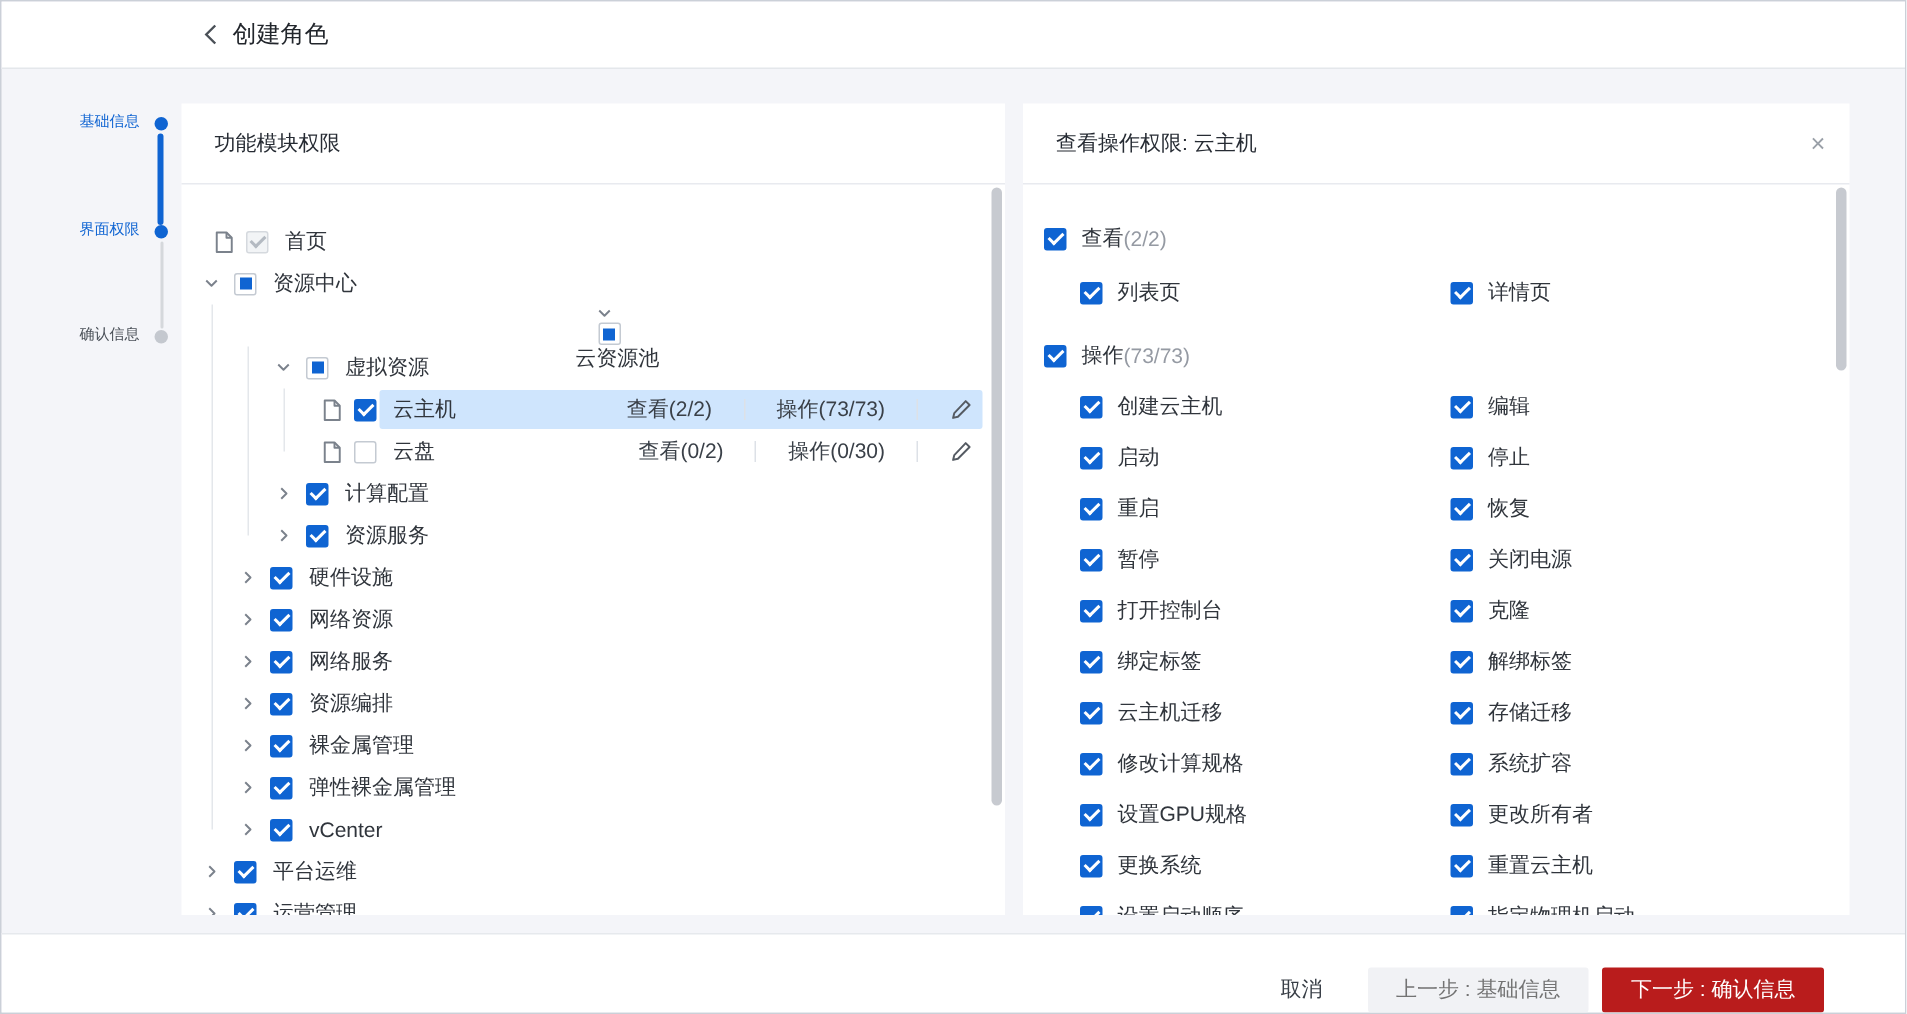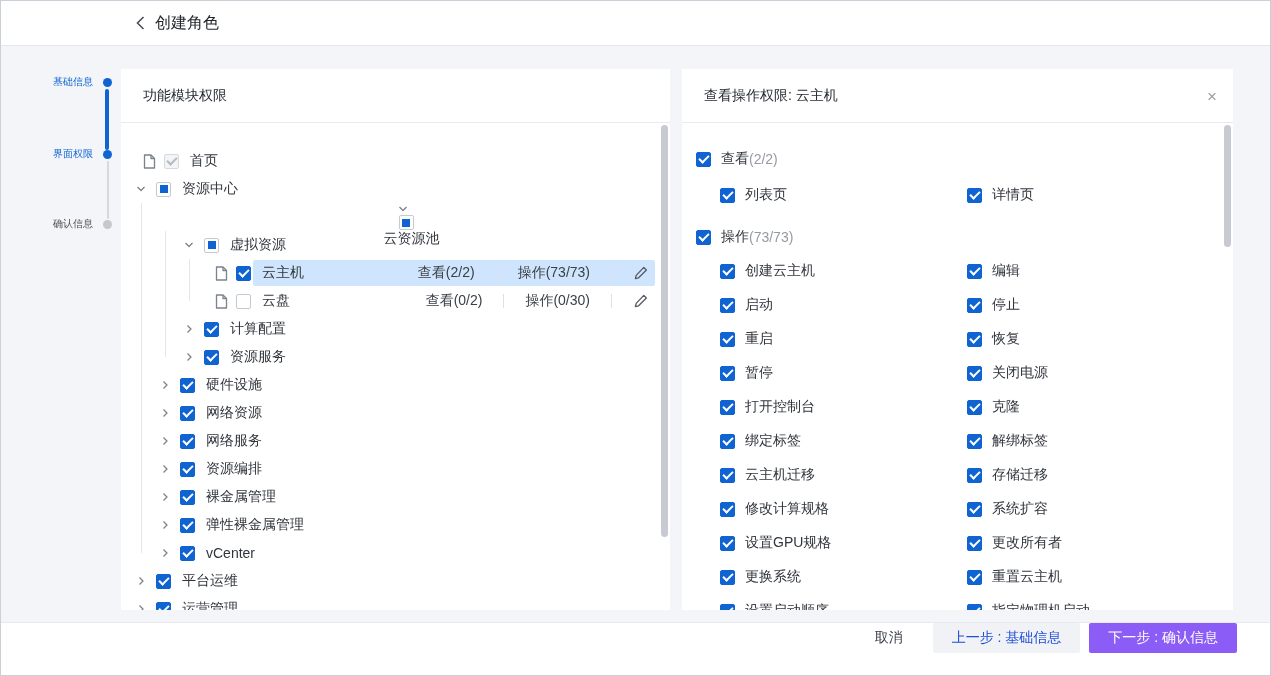--- a/index.html
+++ b/index.html
@@ -52,25 +52,25 @@
   .perm{padding-left:0;}
   .grp-head{display:flex;align-items:center;height:22px;margin-left:14px;}
   .grp-head .cb{margin-right:10px;}
   .grp-count{color:#959aa3;}
   .perm-grid{display:grid;grid-template-columns:247px 247px;row-gap:12px;margin-left:38px;}
   .perm-item{display:flex;align-items:center;height:22px;}
   .perm-item .cb{margin-right:10px;}
   
   .sbar{position:absolute;width:7px;border-radius:4px;background:#c7cad0;}
   
-  .footer{position:absolute;left:0;right:0;bottom:0;height:53px;background:#fff;border-top:1px solid #e6e9ed;display:flex;align-items:flex-start;justify-content:flex-end;padding-right:33px;box-sizing:border-box;}
+  .footer{position:absolute;left:0;right:0;bottom:0;height:53px;background:#fff;border-top:1px solid #e6e9ed;display:flex;align-items:flex-end;justify-content:flex-end;padding-right:54px;box-sizing:border-box;}
   .btn{height:30px;display:inline-flex;align-items:center;padding:0 19px;border-radius:2px;font-size:14px;cursor:pointer;user-select:none;}
   .btn-text{padding:0;color:#383e46;margin-right:30px;}
-  .btn-plain{background:#f1f2f5;color:#1d4ed8;margin-right:9px;}
-  .btn-primary{background:#8b5cf6;color:#fff;}
+  .btn-plain{background:#f1f2f5;color:#737373;margin-right:9px;}
+  .btn-primary{background:#b91c1c;color:#fff;}
   svg{display:block;}
 </style>
 </head>
 <body>
 
 <div class="window">
 
   <div class="topbar">
     <div class="back">
       <svg width="11" height="16" viewBox="0 0 11 16">

